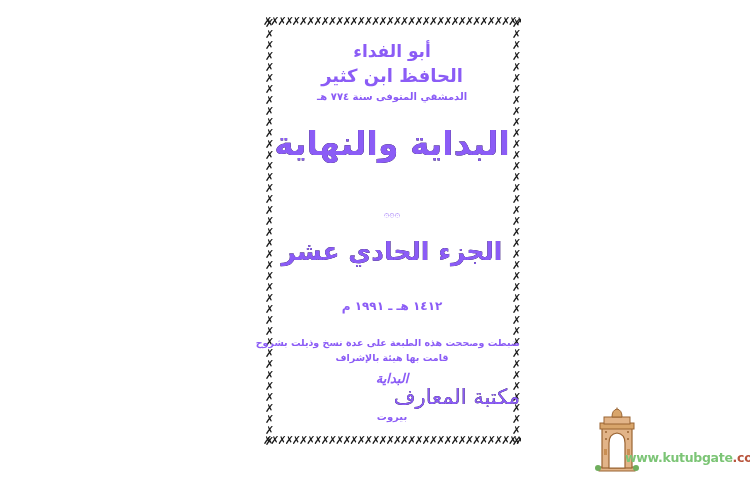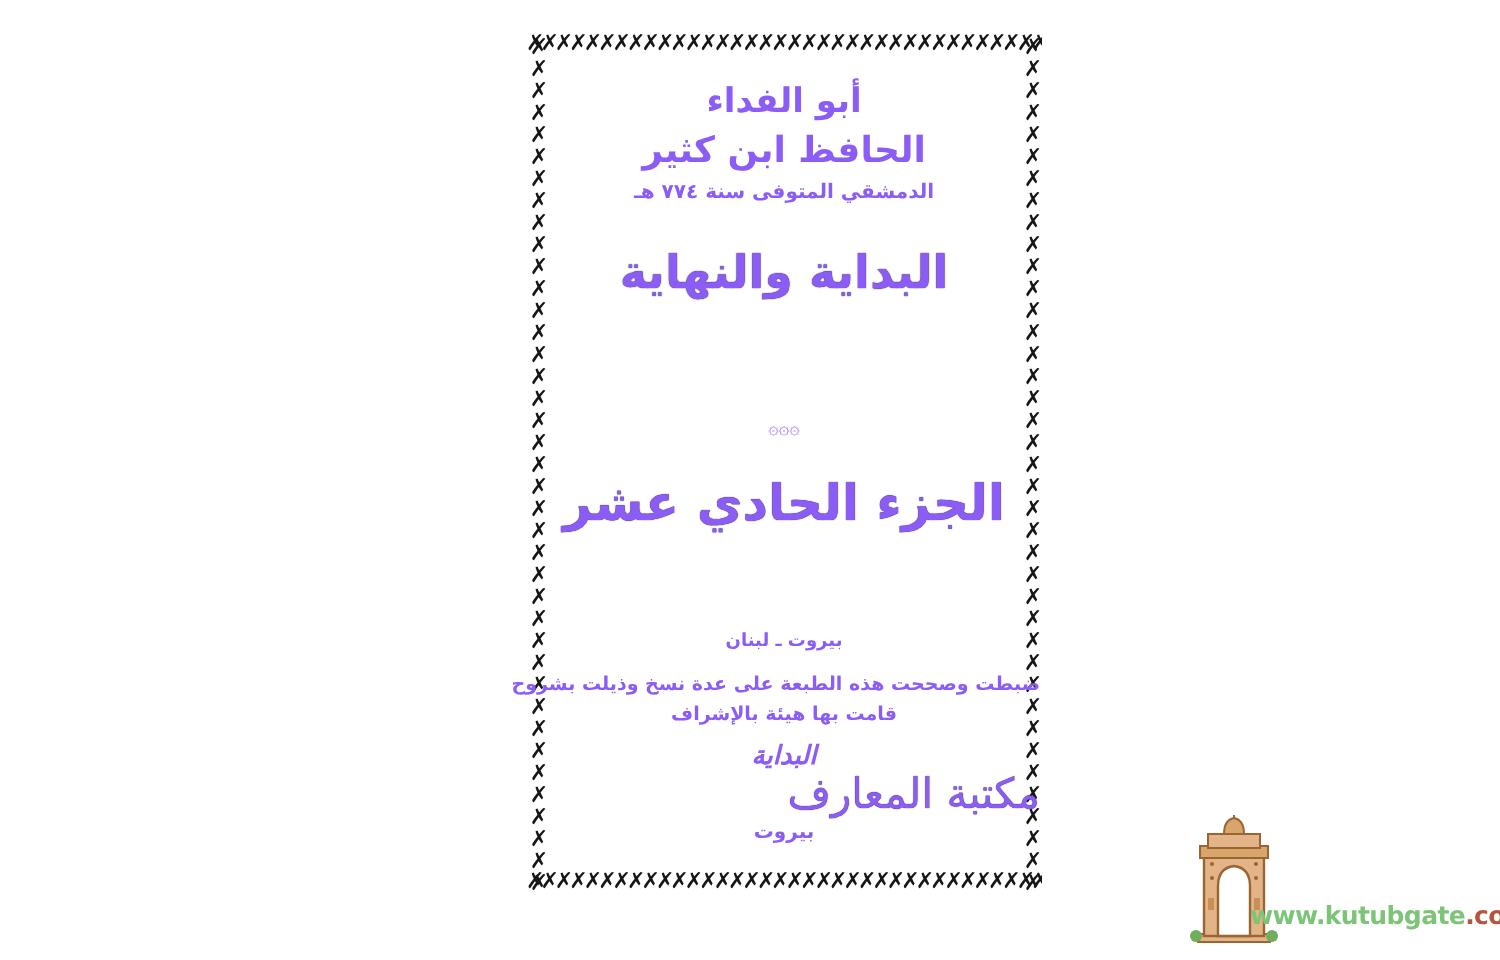--- a/index.html
+++ b/index.html
@@ -32,21 +32,21 @@
 
   
   .tline {
     position: absolute; left: 264px; width: 256px;
     text-align: center; direction: rtl;
     color: #8b5cf6; white-space: nowrap;
   }
   .author-kunya   { top: 41px;  font-size: 17px; font-weight: bold; }
   .author-name    { top: 65px;  font-size: 18px; font-weight: bold; }
   .author-detail  { top: 91px;  font-size: 10px; font-weight: bold; }
-  .book-title     { top: 124px; font-size: 23px; font-weight: bold; text-shadow: 0 0 0.6px #000; }
+  .book-title     { top: 124px; font-size: 33px; font-weight: bold; text-shadow: 0 0 0.6px #000; }
   .ornament       { top: 209px; font-size: 9px;  letter-spacing: 3px; }
   .volume-title   { top: 237px; font-size: 25px; font-weight: bold; text-shadow: 0 0 0.5px #000; }
   .edition-date   { top: 299px; font-size: 12px; font-weight: bold; }
   .edition-place  { top: 316px; font-size: 9px;  font-weight: bold; }
   .edition-note-1 { top: 337px; font-size: 9.5px; font-weight: bold; }
   .edition-note-2 { top: 352px; font-size: 9.5px; font-weight: bold; text-align: center; }
   .publisher-label{ top: 371px; font-size: 13px; font-weight: bold; font-style: italic; }
   .publisher-name { top: 385px; font-size: 21px; font-weight: normal; text-shadow: 0 0 0.5px #000; text-align: right; }
   .publisher-city { top: 411px; font-size: 10px; font-weight: bold; }
 
@@ -76,21 +76,21 @@
   <div class="chain h bottom">✗✗✗✗✗✗✗✗✗✗✗✗✗✗✗✗✗✗✗✗✗✗✗✗✗✗✗✗✗✗✗✗✗✗✗✗✗✗✗✗✗✗✗✗✗✗✗✗</div>
   <div class="chain v left">✗✗✗✗✗✗✗✗✗✗✗✗✗✗✗✗✗✗✗✗✗✗✗✗✗✗✗✗✗✗✗✗✗✗✗✗✗✗✗✗✗✗✗✗✗✗✗✗✗✗✗✗✗✗✗✗✗✗✗✗✗✗✗✗</div>
   <div class="chain v right">✗✗✗✗✗✗✗✗✗✗✗✗✗✗✗✗✗✗✗✗✗✗✗✗✗✗✗✗✗✗✗✗✗✗✗✗✗✗✗✗✗✗✗✗✗✗✗✗✗✗✗✗✗✗✗✗✗✗✗✗✗✗✗✗</div>
 
   <div class="tline author-kunya">أبو الفداء</div>
   <div class="tline author-name">الحافظ ابن كثير</div>
   <div class="tline author-detail">الدمشقي المتوفى سنة ٧٧٤ هـ</div>
   <div class="tline book-title">البداية والنهاية</div>
   <div class="tline ornament">۞۞۞</div>
   <div class="tline volume-title">الجزء الحادي عشر</div>
-  <div class="tline edition-place">بيروت ـ لبنان</div>
+  <div class="tline edition-date">١٤١٢ هـ ـ ١٩٩١ م</div>
   <div class="tline edition-note-1">ضبطت وصححت هذه الطبعة على عدة نسخ وذيلت بشروح</div>
   <div class="tline edition-note-2">قامت بها هيئة بالإشراف</div>
   <div class="tline publisher-label">البداية</div>
   <div class="tline publisher-name">مكتبة المعارف</div>
   <div class="tline publisher-city">بيروت</div>
 
   <div class="watermark">
     <svg class="gate-icon" viewBox="0 0 44 66" xmlns="http://www.w3.org/2000/svg">
 
       <rect x="4" y="60" width="36" height="4" fill="#e2b488" stroke="#9a6433" stroke-width="1"></rect>

